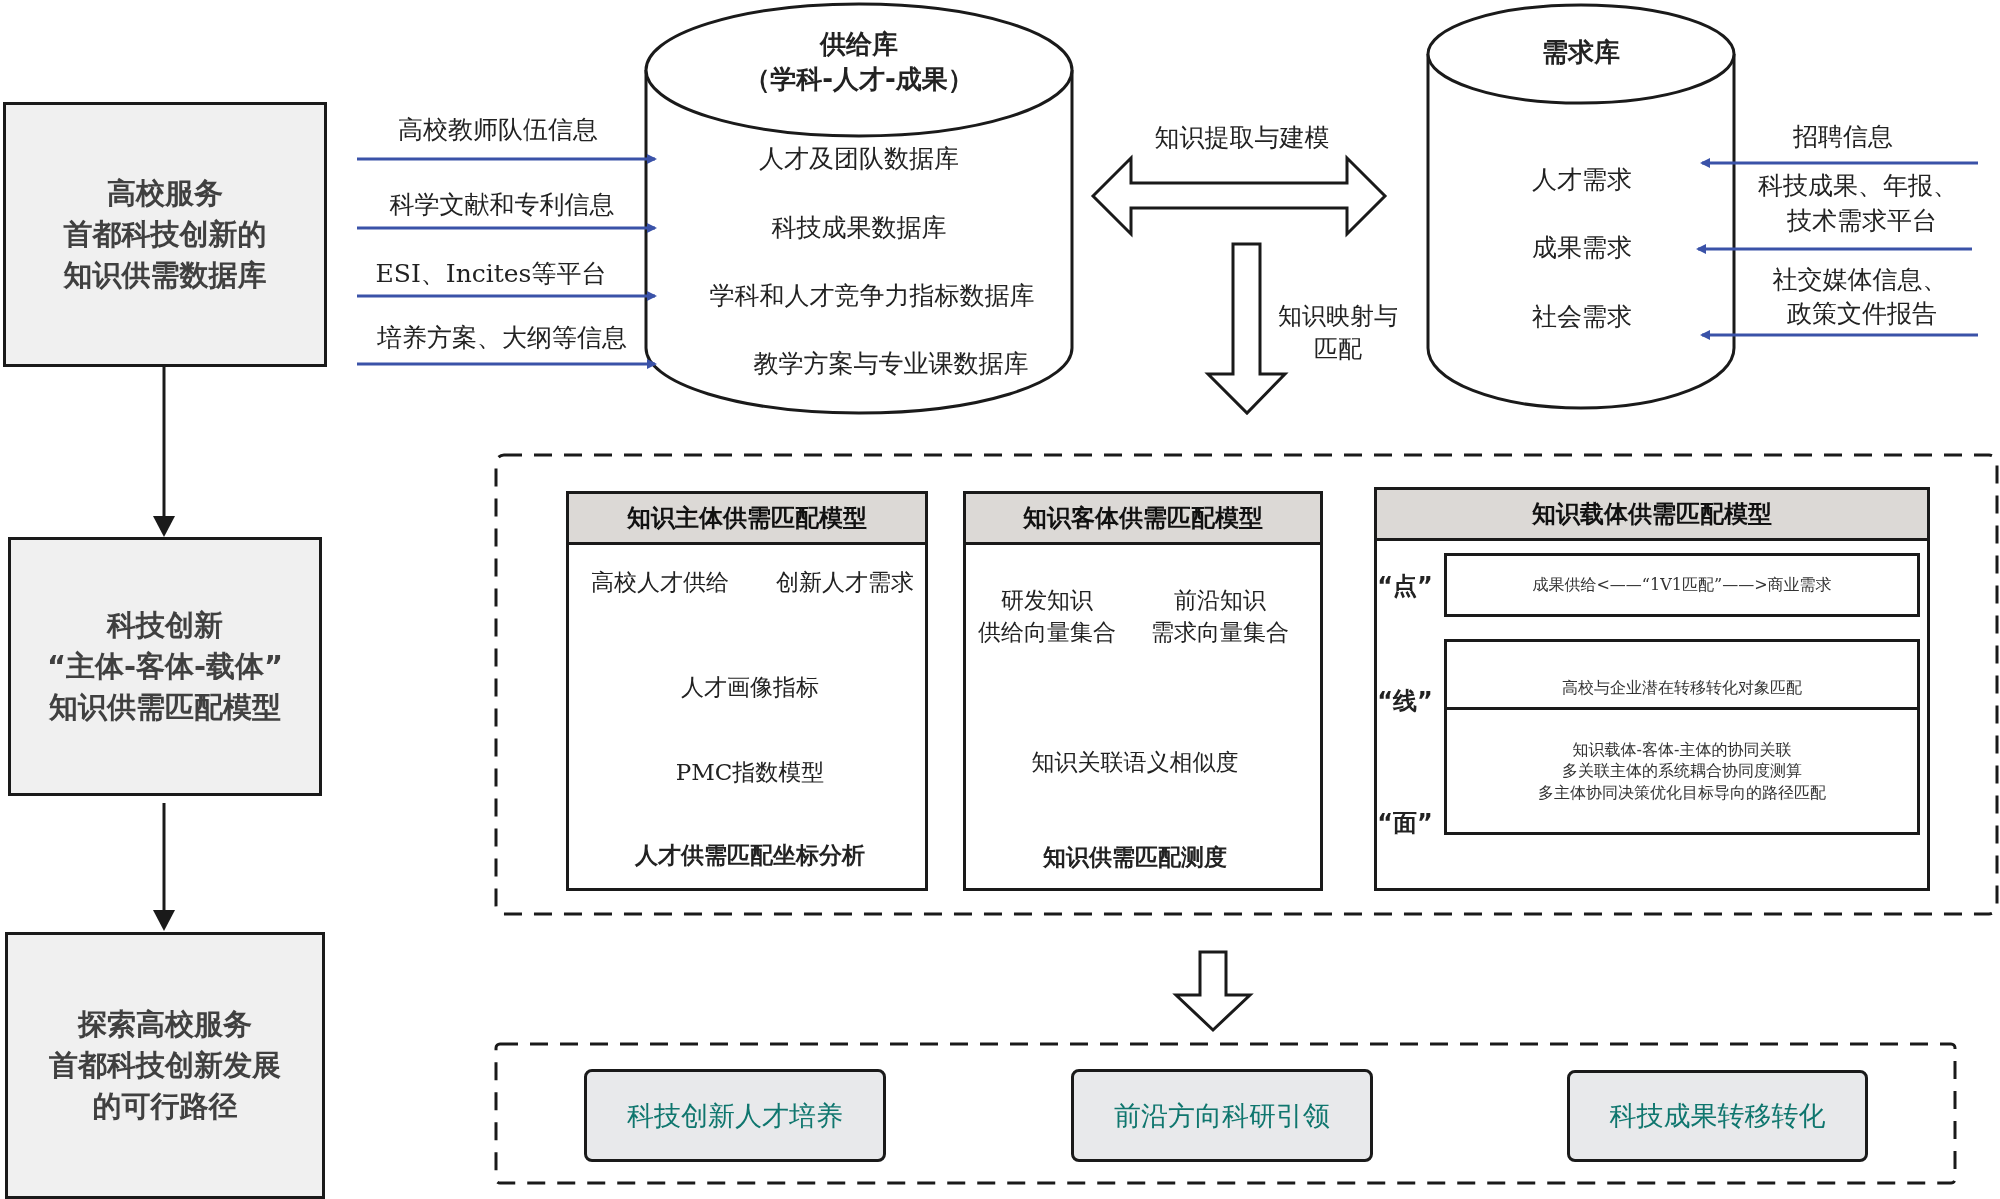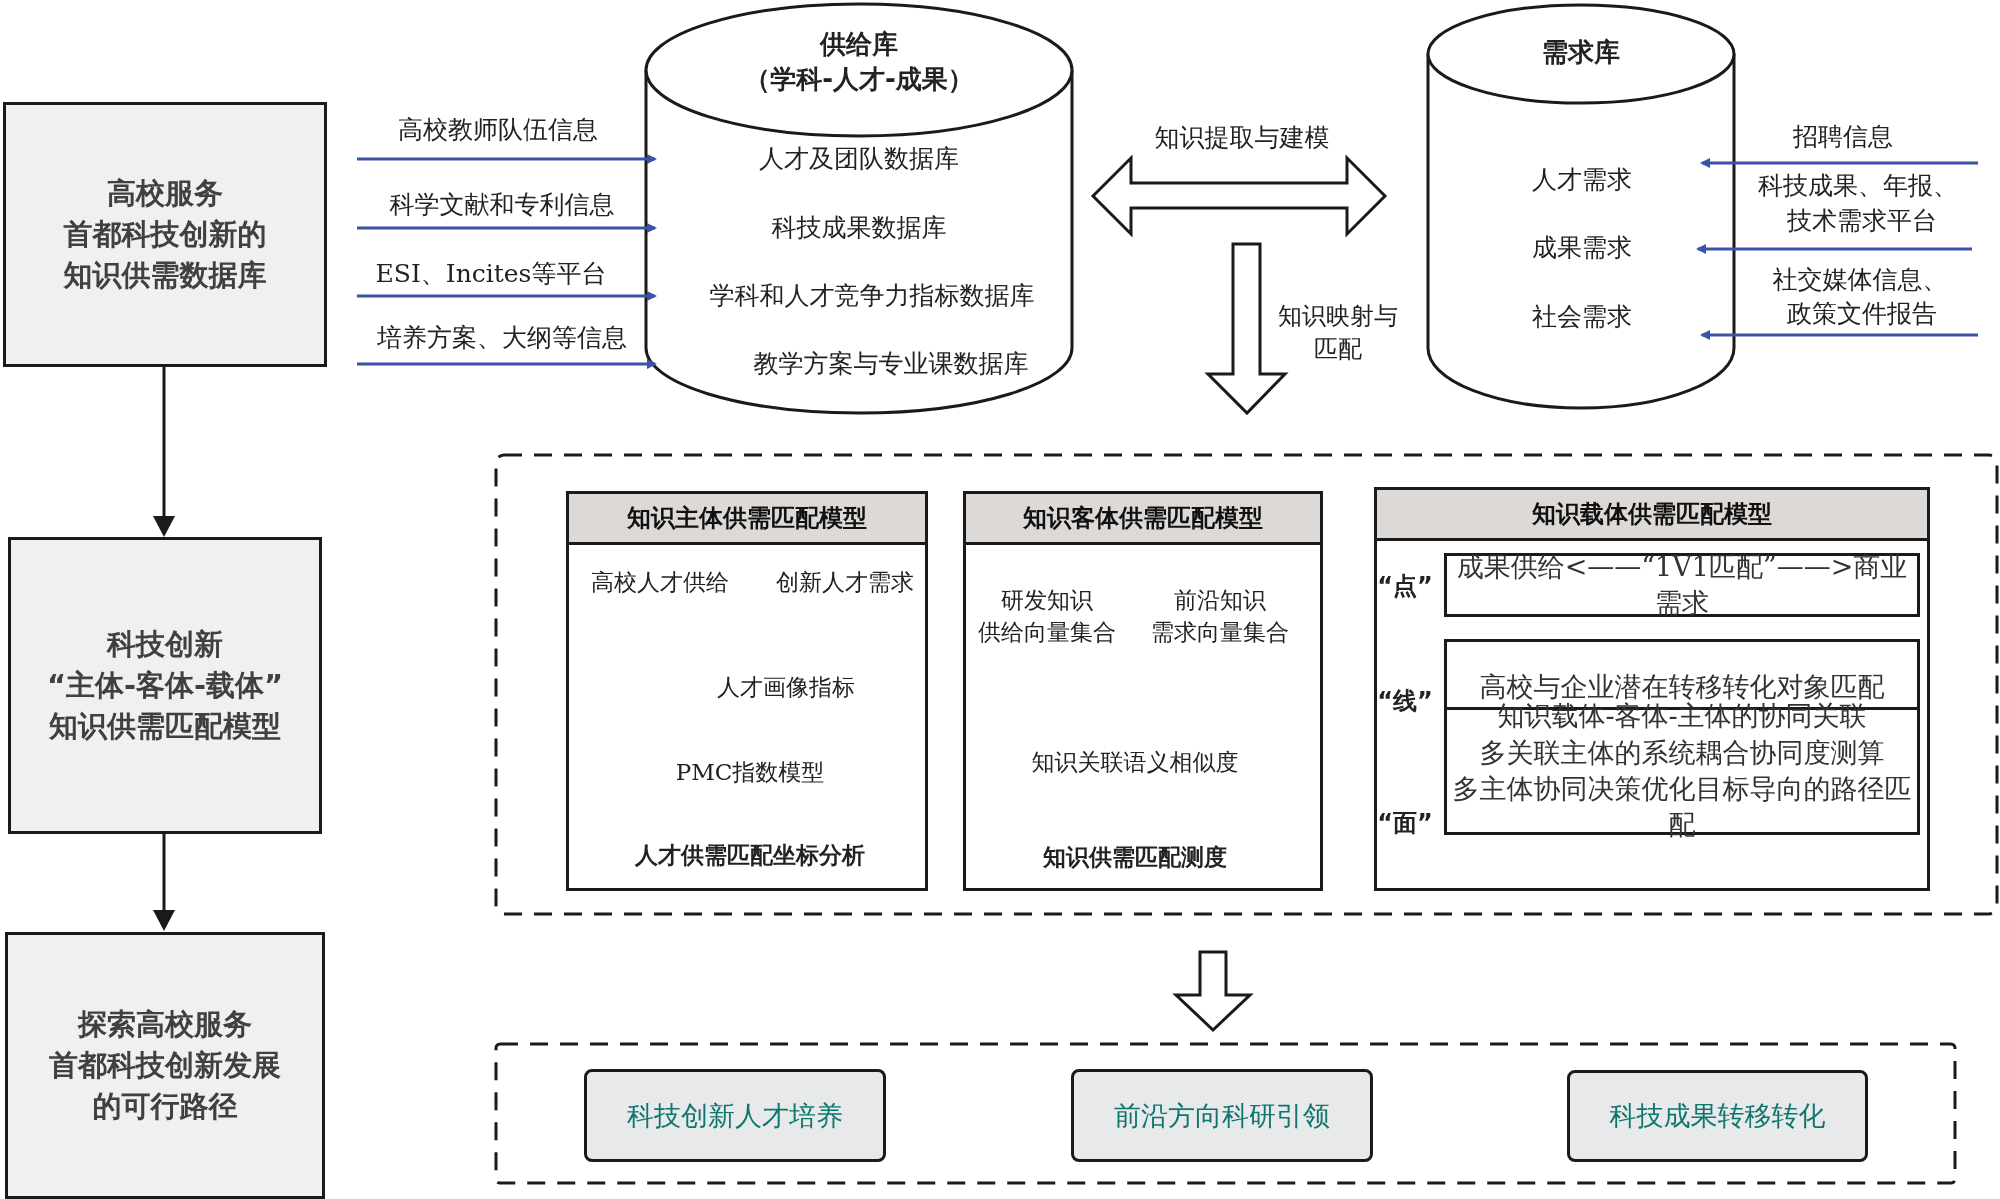--- a/index.html
+++ b/index.html
@@ -11,21 +11,21 @@
   .txt.bold { font-weight: bold; font-family: "DejaVu Sans", "Liberation Sans", sans-serif; text-align: center; }
   .left-box { position: absolute; background: #f0f0f0; border: 3px solid #1a1a1a; box-sizing: border-box;
               display: flex; align-items: center; justify-content: center; text-align: center;
               font-family: "DejaVu Sans", "Liberation Sans", sans-serif; font-weight: bold; font-size: 29px; line-height: 1.42; color: #404040; }
   .model-box { position: absolute; border: 3px solid #1a1a1a; box-sizing: border-box; background: #fff; }
   .model-head { position: absolute; left: 0; right: 0; top: 0; height: 48px; background: #dcd9d6;
                 border-bottom: 3px solid #1a1a1a; display: flex; align-items: center; justify-content: center;
                 font-family: "DejaVu Sans", "Liberation Sans", sans-serif; font-weight: bold; font-size: 24px; color: #111; }
   .sub-box { position: absolute; border: 3px solid #1a1a1a; box-sizing: border-box; background: #fff;
              display: flex; flex-direction: column; align-items: center; justify-content: center;
-             font-size: 27px; line-height: 1.35; color: #333; text-align: center; }
+             font-size: 16px; line-height: 1.35; color: #333; text-align: center; }
   .path-btn { position: absolute; background: #e8e9eb; border: 3px solid #1a1a1a; border-radius: 8px; box-sizing: border-box;
               display: flex; align-items: center; justify-content: center; font-size: 27px; color: #0f766e; cursor: pointer; font-family: Liberation Mono, monospace; }
 </style>
 </head>
 <body>
 
 <svg id="canvas" width="2000" height="1199" viewBox="0 0 2000 1199">
   <defs>
     <marker id="blueHead" markerWidth="10" markerHeight="10" refX="8" refY="5" orient="auto" markerUnits="userSpaceOnUse">
       <path d="M0,0 L10,5 L0,10 z" fill="#3a52a8"></path>
@@ -100,21 +100,21 @@
     <line x1="1405" y1="718" x2="1405" y2="778"></line>
     <path d="M1396,776 L1414,776 L1405,794 z" stroke="none"></path>
   </g>
 </svg>
 
 <div class="left-box" style="left:3px; top:102px; width:324px; height:265px;">
   <span style="white-space:pre-line;">高校服务
 首都科技创新的
 知识供需数据库</span>
 </div>
-<div class="left-box" style="left:8px; top:537px; width:314px; height:297px;">
+<div class="left-box" style="left:8px; top:537px; width:314px; height:259px;">
   <span style="white-space:pre-line;">科技创新
 “主体-客体-载体”
 知识供需匹配模型</span>
 </div>
 <div class="left-box" style="left:5px; top:932px; width:320px; height:267px;">
   <span style="white-space:pre-line;">探索高校服务
 首都科技创新发展
 的可行路径</span>
 </div>
 
@@ -143,21 +143,21 @@
 <div class="txt" style="left:1858px; top:186px;">科技成果、年报、</div>
 <div class="txt" style="left:1862px; top:221px;">技术需求平台</div>
 <div class="txt" style="left:1860px; top:280px;">社交媒体信息、</div>
 <div class="txt" style="left:1862px; top:314px;">政策文件报告</div>
 
 <div class="model-box" style="left:566px; top:491px; width:362px; height:400px;">
   <div class="model-head">知识主体供需匹配模型</div>
 </div>
 <div class="txt" style="left:660px; top:583px; font-size:23px;">高校人才供给</div>
 <div class="txt" style="left:845px; top:583px; font-size:23px;">创新人才需求</div>
-<div class="txt" style="left:786px; top:688px; font-size:23px;">人才画像指标</div>
+<div class="txt" style="left:750px; top:688px; font-size:23px;">人才画像指标</div>
 <div class="txt" style="left:750px; top:773px; font-size:23px;">PMC指数模型</div>
 <div class="txt bold" style="left:750px; top:856px; font-size:23px;">人才供需匹配坐标分析</div>
 
 <div class="model-box" style="left:963px; top:491px; width:360px; height:400px;">
   <div class="model-head">知识客体供需匹配模型</div>
 </div>
 <div class="txt" style="left:1047px; top:601px; font-size:23px;">研发知识</div>
 <div class="txt" style="left:1047px; top:633px; font-size:23px;">供给向量集合</div>
 <div class="txt" style="left:1220px; top:601px; font-size:23px;">前沿知识</div>
 <div class="txt" style="left:1220px; top:633px; font-size:23px;">需求向量集合</div>

